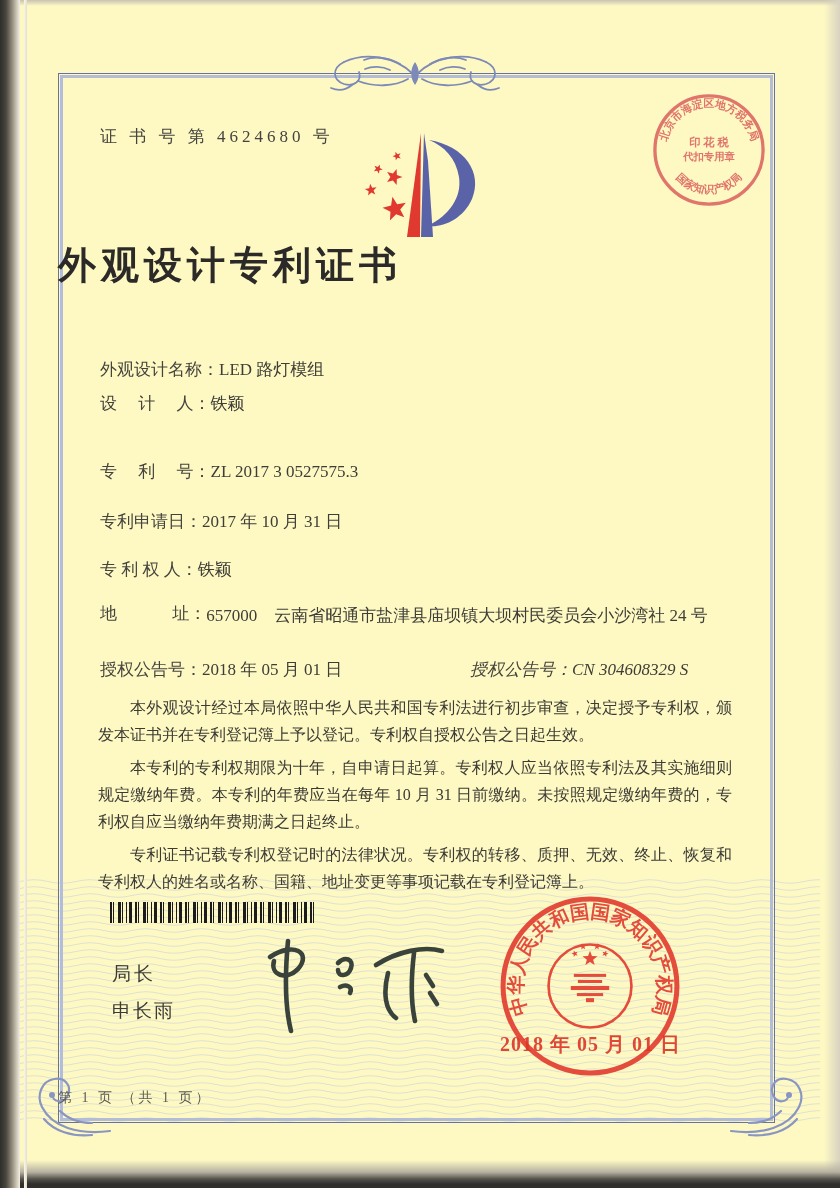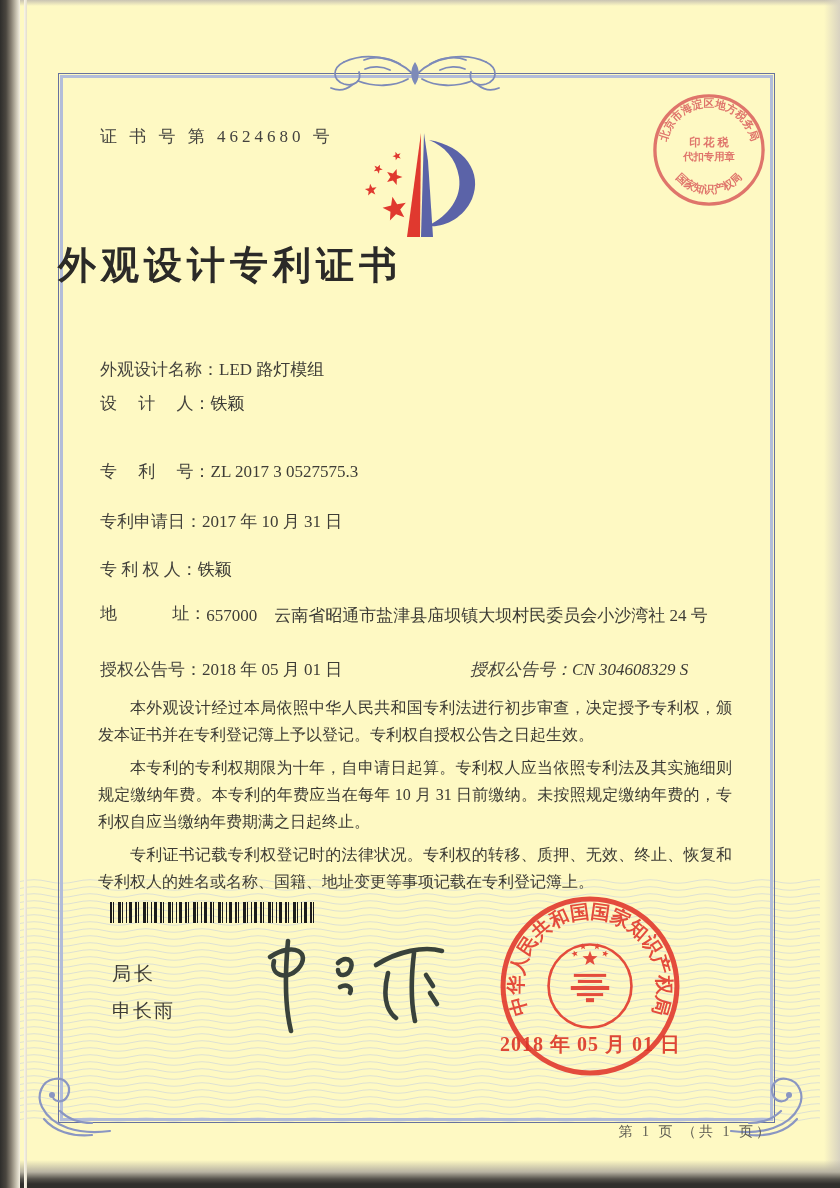--- a/index.html
+++ b/index.html
@@ -42,22 +42,22 @@
        #1c1c1c 16px 17px,transparent 17px 19px,#1c1c1c 19px 22px,transparent 22px 25px);}
 
   .sig-title{position:absolute;left:112px;top:961px;font-size:19px;letter-spacing:3px;color:#3b3a36;}
   .sig-name{position:absolute;left:112px;top:998px;font-size:19px;letter-spacing:2px;color:#3b3a36;}
   .sig-svg{position:absolute;left:228px;top:933px;}
 
   .seal-svg{position:absolute;left:498px;top:894px;}
   .seal-date{position:absolute;left:500px;top:1031px;font-size:20px;letter-spacing:1px;
      color:#dc3527;z-index:6;font-weight:bold;opacity:.9;}
 
-  .footer{position:absolute;left:58px;top:1089px;width:715px;text-align:right;
-     font-size:14px;letter-spacing:3px;color:#5c5b52;margin-top:34px;}
+  .footer{position:absolute;left:58px;top:1089px;width:715px;text-align:left;
+     font-size:14px;letter-spacing:3px;color:#5c5b52;}
 
   .stamp-svg{position:absolute;left:650px;top:91px;opacity:.92;}
   .logo-svg{position:absolute;left:333px;top:127px;}
   .orn-top{position:absolute;left:290px;top:52px;}
   .orn-bl{position:absolute;left:26px;top:1073px;}
   .orn-br{position:absolute;left:729px;top:1073px;transform:scaleX(-1);}
   .waves{position:absolute;left:20px;top:878px;opacity:.55;}
   svg{display:block;}
 </style>
 </head>

